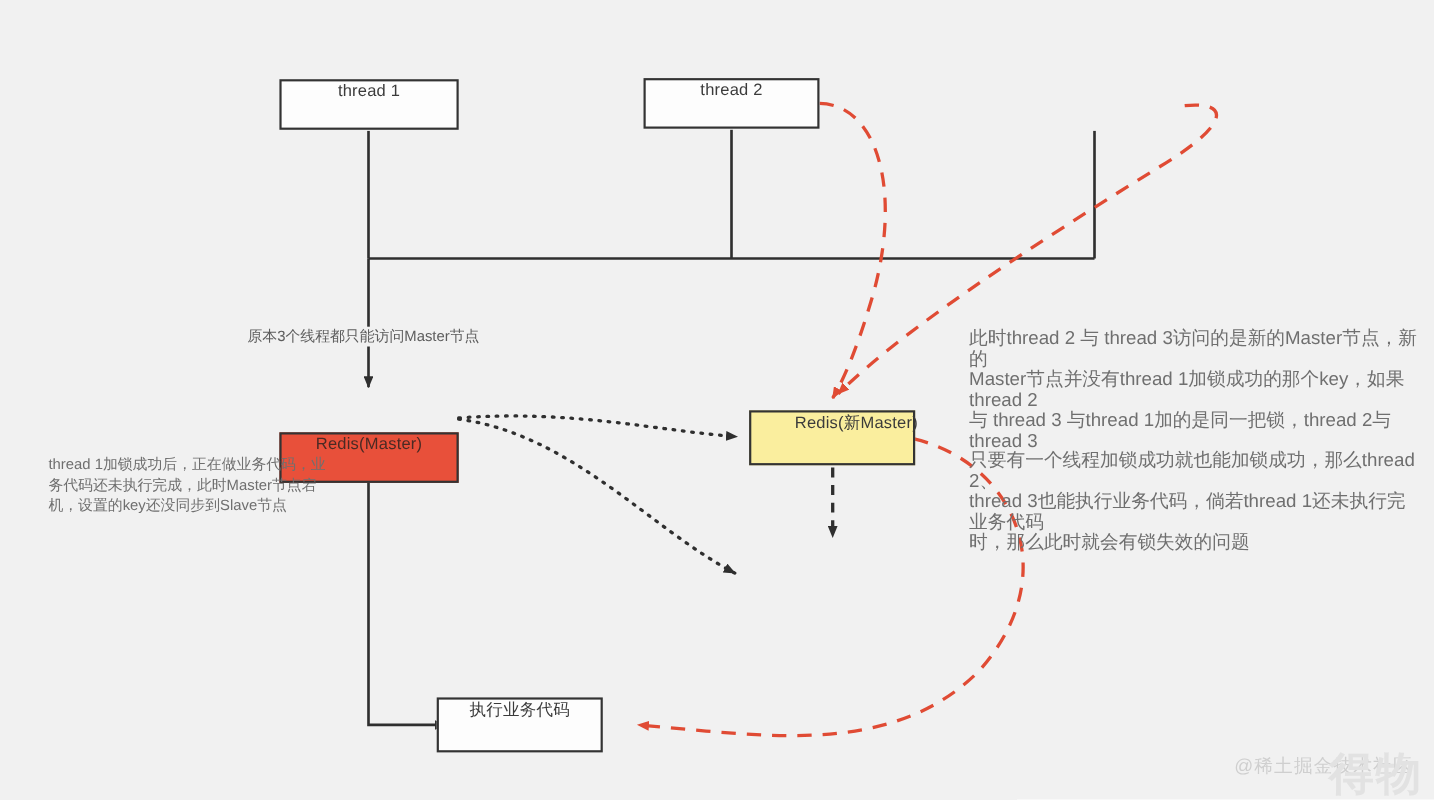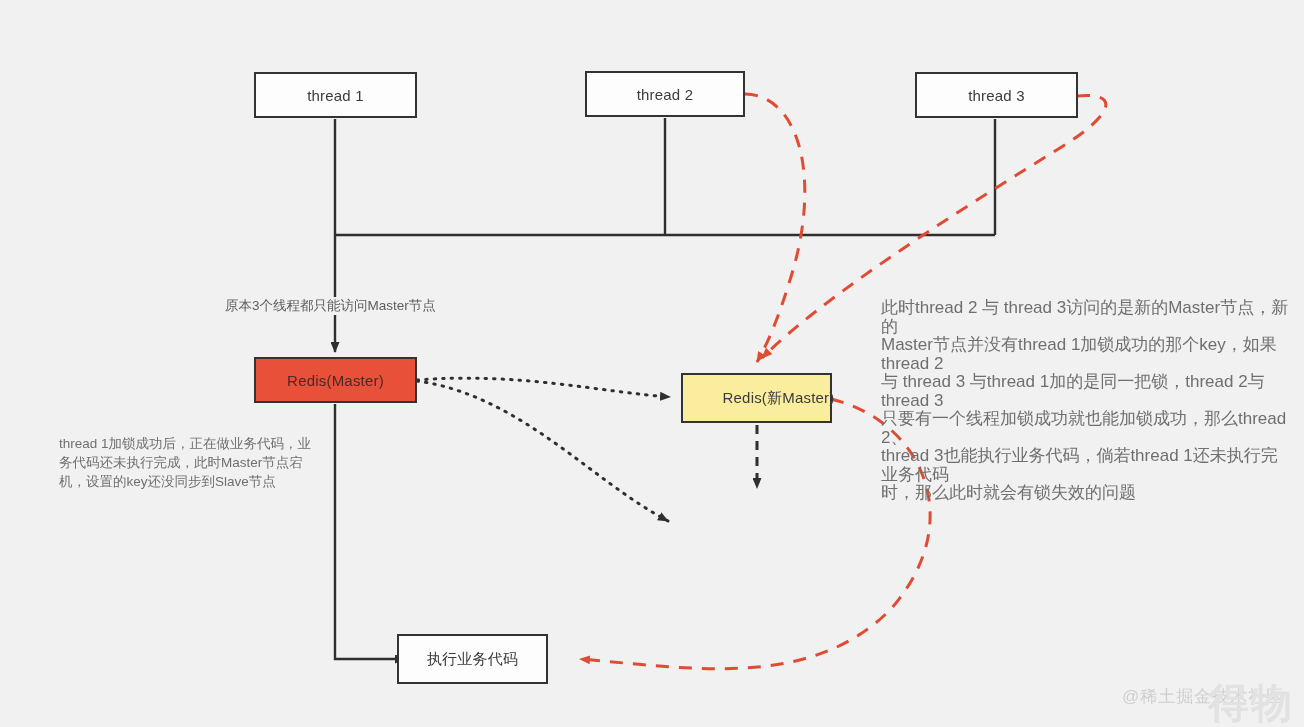--- a/index.html
+++ b/index.html
@@ -20,33 +20,33 @@
     left: 0;
     top: 0;
     width: 1304px;
     height: 727px;
     pointer-events: none;
   }
   .node {
     position: absolute;
     box-sizing: border-box;
     display: flex;
-    align-items: center;
     justify-content: center;
     border: 2px solid #333333;
     background: #fdfdfd;
     color: #3b3b3b;
     font-size: 15px;
     letter-spacing: 0.2px;
     white-space: nowrap;
   }
   .node.master {
     background: #e8503a;
     border-color: #333333;
     color: #4a2a24;
+    margin-top: 36px;
   }
   .node.newmaster {
     background: #faee9e;
     border-color: #333333;
     color: #3b3b3b;
     padding-left: 44px;
   }
   .note {
     position: absolute;
     color: #6f6f6f;
@@ -124,40 +124,37 @@
   </svg>
 
   <div class="node" style="left:254px; top:72px; width:163px; height:46px;">
     <span>thread 1</span>
   </div>
 
   <div class="node" style="left:585px; top:71px; width:160px; height:46px;">
     <span>thread 2</span>
   </div>
 
-  <div class="node" style="left:915px; top:72px; width:163px; height:46px;">
-    <span>thread 3</span>
-  </div>
 
   <div class="node master" style="left:254px; top:357px; width:163px; height:46px;">
     <span>Redis(Master)</span>
   </div>
 
   <div class="node newmaster" style="left:681px; top:373px; width:151px; height:50px;">
     <span>Redis(新Master)</span>
   </div>
 
 
   <div class="node" style="left:397px; top:634px; width:151px; height:50px;">
     <span>执行业务代码</span>
   </div>
 
   <div class="bus-label" style="left:222px; top:297px;">原本3个线程都只能访问Master节点</div>
 
-  <div class="note" style="left:44px; top:434px; width:300px;margin-left:15px;">thread 1加锁成功后，正在做业务代码，业
+  <div class="note" style="left:44px; top:412px; width:300px;">thread 1加锁成功后，正在做业务代码，业
 务代码还未执行完成，此时Master节点宕
 机，设置的key还没同步到Slave节点</div>
 
   <div class="note small" style="left:881px; top:299px; width:410px;">此时thread 2 与 thread 3访问的是新的Master节点，新的
 Master节点并没有thread 1加锁成功的那个key，如果thread 2
 与 thread 3 与thread 1加的是同一把锁，thread 2与thread 3
 只要有一个线程加锁成功就也能加锁成功，那么thread 2、
 thread 3也能执行业务代码，倘若thread 1还未执行完业务代码
 时，那么此时就会有锁失效的问题</div>
 

